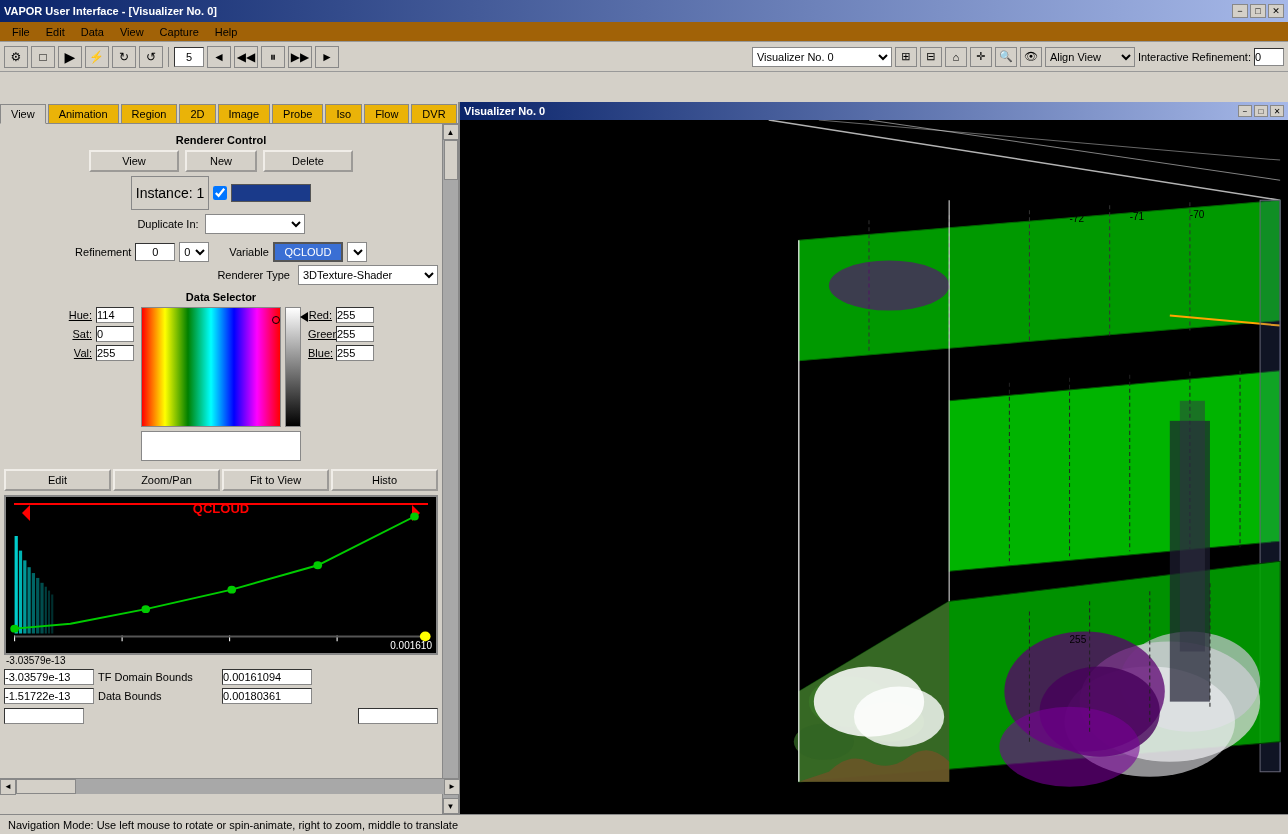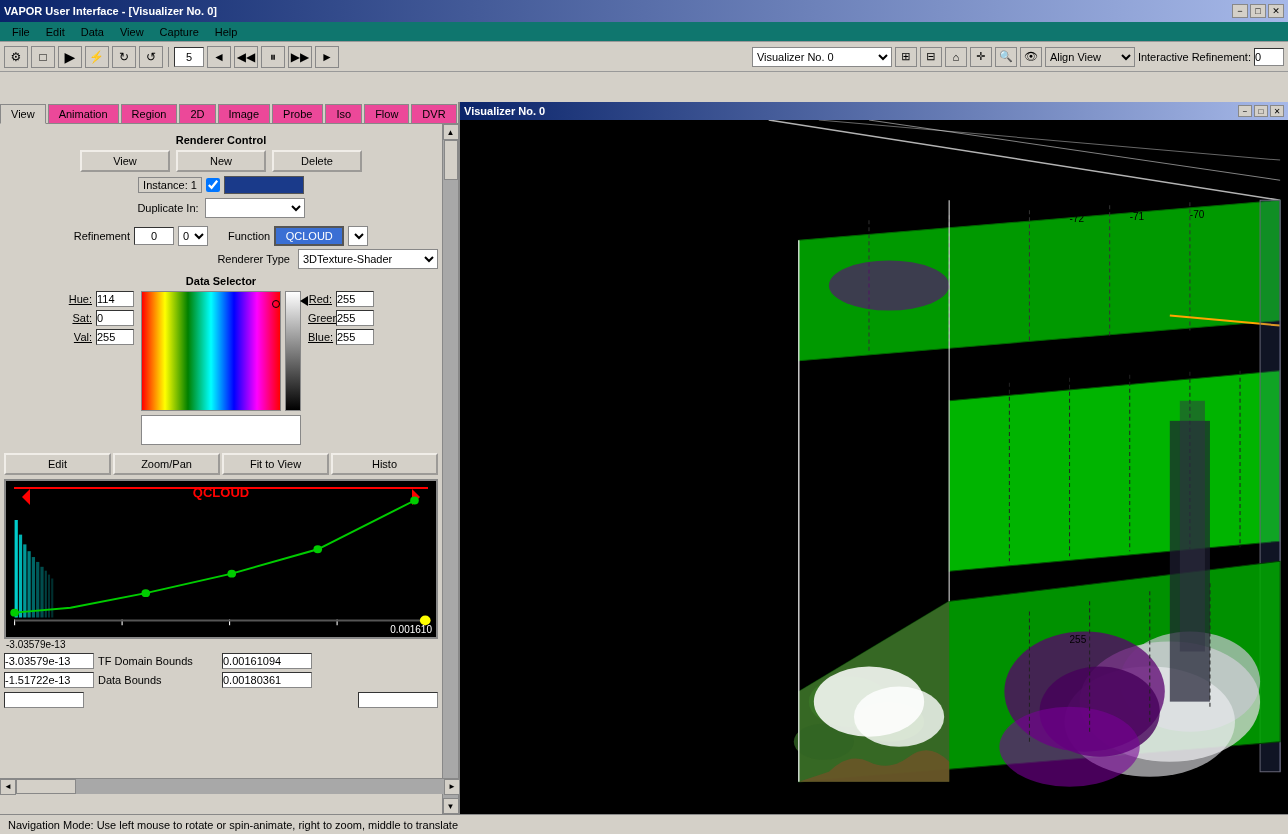--- a/index.html
+++ b/index.html
@@ -19,21 +19,21 @@
     }
     #title-bar .title-text { display: flex; align-items: center; gap: 6px; }
     #title-bar .window-controls { display: flex; gap: 2px; }
     #title-bar .window-controls button {
       width: 16px; height: 14px; font-size: 9px; border: 1px solid #888;
       background: #d4d0c8; cursor: pointer; display: flex; align-items: center; justify-content: center;
     }
 
     
     #menu-bar {
-      background: #0f766e;
+      background: #a16207;
       height: 20px;
       display: flex;
       align-items: center;
       padding: 0 4px;
       border-bottom: 1px solid #999;
     }
     #menu-bar .menu-item {
       padding: 2px 8px;
       cursor: pointer;
       font-size: 11px;
@@ -84,21 +84,21 @@
     #panel-tabs {
       display: flex;
       background: #d4d0c8;
       border-bottom: 1px solid #888;
       padding-top: 2px;
     }
     .panel-tab {
       padding: 3px 10px;
       border: 1px solid #888;
       border-bottom: none;
-      background: #ec4899;
+      background: #eab308;
       cursor: pointer;
       font-size: 11px;
       margin-right: 2px;
     }
     .panel-tab.active {
       background: #d4d0c8;
       border-bottom: 1px solid #d4d0c8;
       margin-bottom: -1px;
       z-index: 1;
     }
@@ -145,24 +145,24 @@
       font-size: 11px;
       height: 20px;
     }
 
     .instance-row {
       display: flex;
       align-items: center;
       gap: 4px;
     }
     .instance-label {
-      font-size: 11px;
-      background: #d4d0c8;
-      border: 1px solid #888;
-      padding: 1px 4px;
+      font-size: 14px;
+      background: #d4d0c8;
+      border: 1px solid #888;
+      padding: 8px 4px;
     }
     .instance-check {
       width: 14px; height: 14px;
     }
     .instance-color {
       width: 80px; height: 18px;
       background: #1a3a8a;
       border: 1px solid #555;
     }
 
@@ -554,21 +554,21 @@
       <div class="panel-tab">DVR</div>
     </div>
 
     <div style="display:flex; flex:1; overflow:hidden;">
       <div id="panel-content">
 
         <div class="section-title">Renderer Control</div>
         <div class="renderer-control">
           <div class="rc-row">
             <button class="btn-gray" style="width:90px;">View</button>
-            <button class="btn-gray" style="width:90px;">New</button>
+            <button class="btn-gray" style="width:72px;">New</button>
             <button class="btn-gray" style="width:90px;">Delete</button>
           </div>
           <div class="rc-row">
             <div class="instance-row">
               <span class="instance-label">Instance: 1</span>
               <input type="checkbox" class="instance-check" checked="" style="">
               <div class="instance-color"></div>
             </div>
           </div>
           <div class="rc-row">
@@ -581,21 +581,21 @@
 
         <div class="form-row" style="justify-content:center; gap:20px; margin-top:8px;">
           <div style="display:flex; align-items:center; gap:4px;">
             <span class="form-label">Refinement</span>
             <input class="small-input" type="text" value="0" style="">
             <select class="combo-select" style="width:30px;">
               <option>0</option>
             </select>
           </div>
           <div style="display:flex; align-items:center; gap:4px;">
-            <span class="form-label">Function</span>
+            <span class="form-label">Variable</span>
             <input class="var-input" type="text" value="QCLOUD" style="">
             <select class="combo-select" style="width:20px;">
               <option>▼</option>
             </select>
           </div>
         </div>
 
         <div class="form-row" style="justify-content:flex-end;">
           <span class="form-label">Renderer Type</span>
           <select class="combo-select" style="width:140px;">

